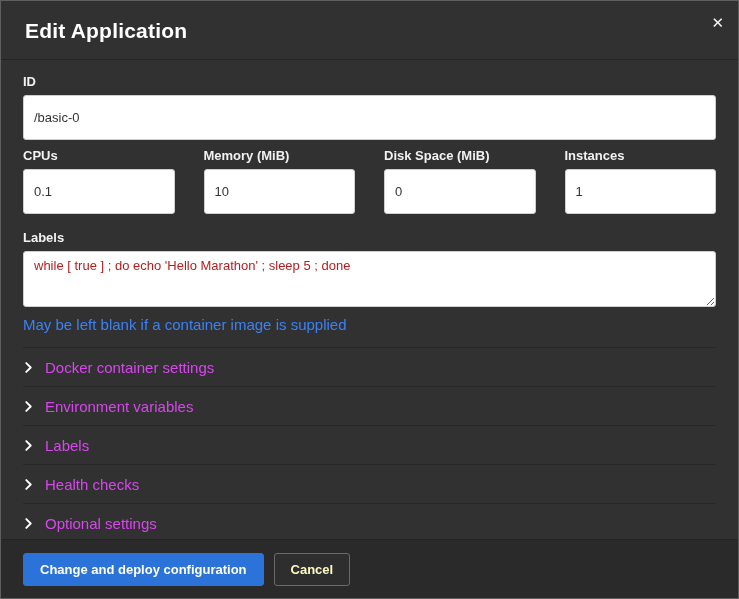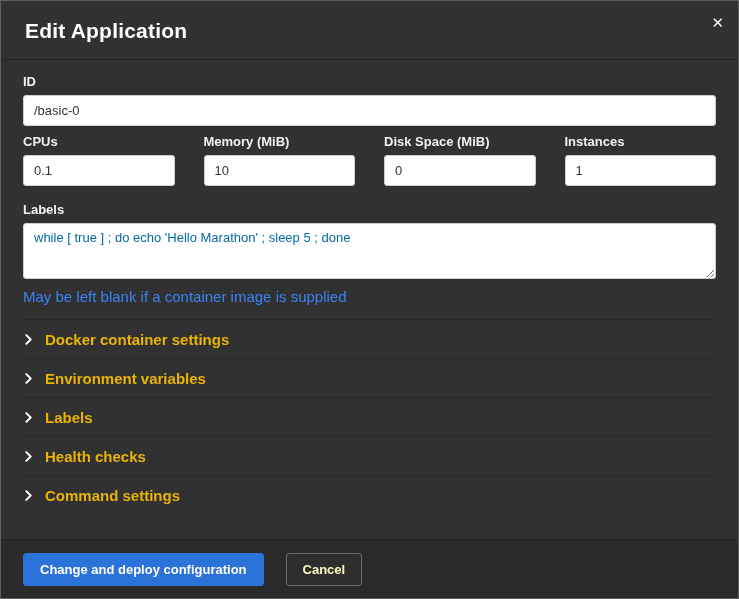--- a/index.html
+++ b/index.html
@@ -38,21 +38,21 @@
     padding: 14px 22px 0 22px;
     overflow: hidden;
   }
   .field { margin-bottom: 8px; }
   .field label {
     display: block;
     font-size: 13px; font-weight: 700; color: #f2f2f2;
     margin-bottom: 6px;
   }
   .text-input {
-    width: 100%; height: 31px;
+    width: 100%; height: 45px;
     background: #ffffff;
     border: 1px solid #cfcfcf;
     border-radius: 3px;
     padding: 0 10px;
     font-family: "Liberation Sans", sans-serif;
     font-size: 13px; color: #333333;
     outline: none;
   }
   .grid-4 {
     display: grid;
@@ -62,21 +62,21 @@
   }
   .grid-4 .field { margin-bottom: 0; }
 
   .command-textarea {
     width: 100%; height: 56px;
     background: #ffffff;
     border: 1px solid #cfcfcf;
     border-radius: 3px;
     padding: 6px 10px;
     font-family: "Liberation Sans", sans-serif;
-    font-size: 13px; color: #0369a1;
+    font-size: 13px; color: #b91c1c;
     resize: both;
     outline: none;
   }
   .help-text {
     margin-top: 5px;
     font-size: 15px; color: #3b82f6;
   }
 
   
   .sections { margin-top: 14px; }
@@ -84,32 +84,32 @@
     display: flex; align-items: center;
     height: 39px;
     border-top: 1px solid #272727;
     cursor: pointer;
   }
   .section-row .chev {
     width: 16px; display: inline-flex; align-items: center;
     margin-right: 6px;
   }
   .section-row .section-label {
-    font-size: 15px; font-weight: 700; color: #eab308;
+    font-size: 15px; font-weight: 400; color: #d946ef;
   }
 
   
   .modal-footer {
     flex: 0 0 auto;
     height: 59px;
     background: #2a2a2a;
     border-top: 1px solid #232323;
     display: flex; align-items: center;
     padding: 0 22px;
-    gap: 22px;
+    gap: 10px;
   }
   .btn {
     height: 33px;
     border-radius: 3px;
     font-family: "Liberation Sans", sans-serif;
     font-size: 13px; font-weight: 600;
     padding: 0 16px;
     cursor: pointer;
   }
   .btn-primary {
@@ -202,21 +202,21 @@
         </span>
         <span class="section-label">Health checks</span>
       </div>
 
       <div class="section-row">
         <span class="chev">
           <svg width="11" height="11" viewBox="0 0 10 10">
               <path d="M3 1 L7 5 L3 9" fill="none" stroke="#ffffff" stroke-width="1.7" stroke-linecap="round" stroke-linejoin="round"></path>
             </svg>
         </span>
-        <span class="section-label">Command settings</span>
+        <span class="section-label">Optional settings</span>
       </div>
 
     </div>
   </div>
 
   <div class="modal-footer">
     <button class="btn btn-primary">Change and deploy configuration</button>
     <button class="btn btn-cancel">Cancel</button>
   </div>
 

